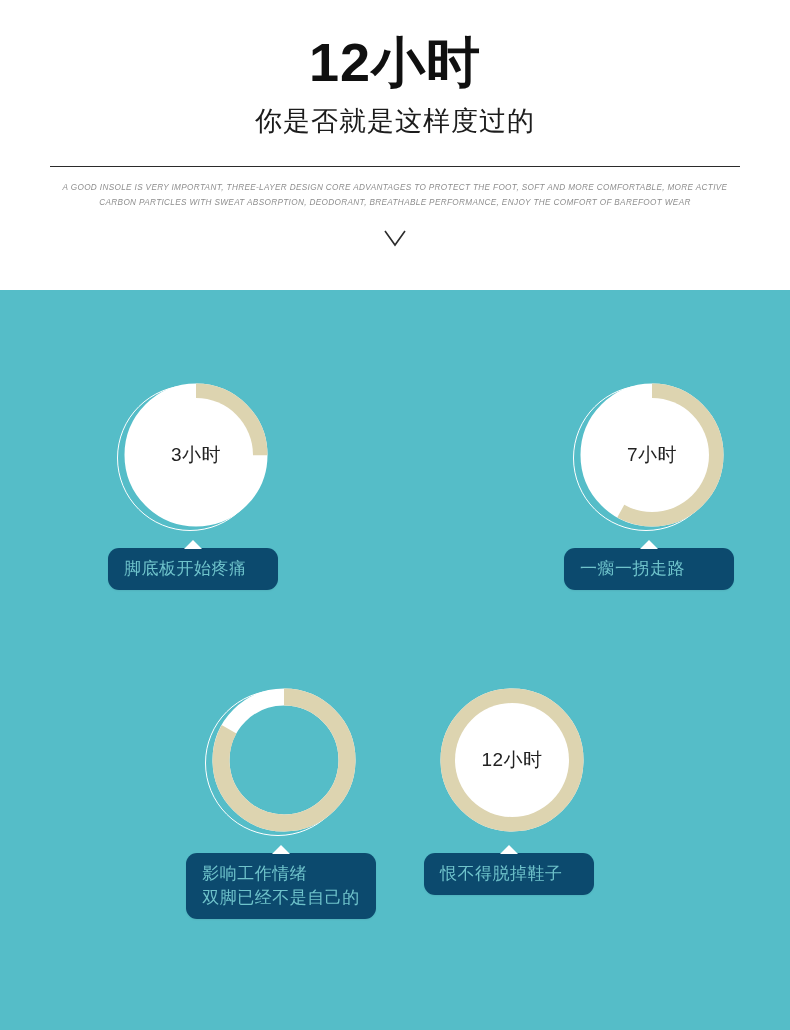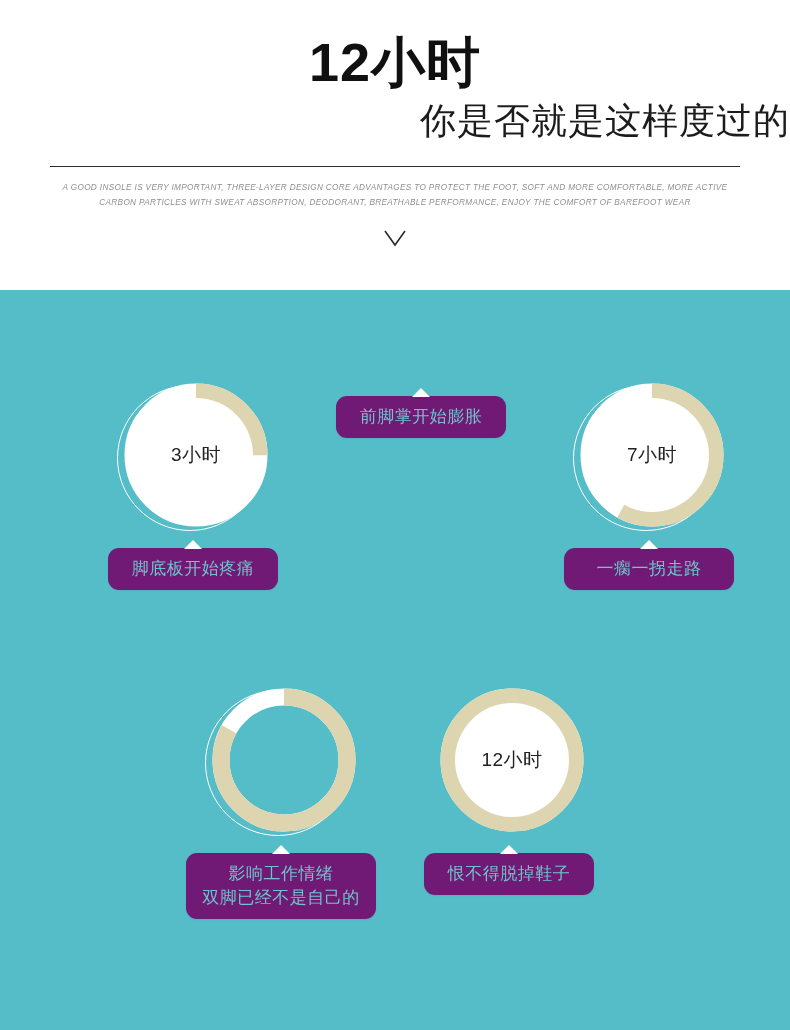--- a/index.html
+++ b/index.html
@@ -32,22 +32,22 @@
     font-weight: bold;
     letter-spacing: 1px;
     color: #101010;
     line-height: 64px;
   }
   .subtitle {
     position: absolute;
     top: 104px;
     left: 0;
     width: 790px;
-    text-align: right;
-    font-size: 36px;
+    text-align: center;
+    font-size: 27px;
     font-weight: normal;
     color: #1c1c1c;
     line-height: 34px;
     letter-spacing: 1px;
   }
   .divider {
     position: absolute;
     top: 166px;
     left: 50px;
     width: 690px;
@@ -146,26 +146,25 @@
     color: #222222;
     letter-spacing: 0.5px;
     line-height: 22px;
     white-space: nowrap;
   }
 
   
   .pill {
     position: relative;
     margin-top: 14px;
-    background: #701a75;
+    background: #0c4a6e;
     border-radius: 11px;
     padding: 9px 16px;
     min-width: 170px;
     box-sizing: border-box;
-    text-align: center;
     box-shadow: 0 1px 2px rgba(0,0,0,0.06);
   }
   .pill::before {
     content: "";
     position: absolute;
     top: -8px;
     left: 50%;
     margin-left: -9px;
     width: 0;
     height: 0;
@@ -212,23 +211,20 @@
         <div class="donut-hole">
           <span class="donut-label">3小时</span>
         </div>
       </div>
       <div class="pill">
         <span class="pill-text">脚底板开始疼痛</span>
       </div>
     </div>
 
     <div class="cell">
-      <div class="pill">
-        <span class="pill-text">前脚掌开始膨胀</span>
-      </div>
     </div>
 
     <div class="cell">
       <div class="donut-wrap">
         <div class="donut-outline"></div>
         <div class="donut-ring">
           <svg viewBox="0 0 146 146" aria-hidden="true">
             <circle cx="73" cy="73" r="63" fill="none" stroke="#ffffff" stroke-width="17"></circle>
             <circle class="arc" cx="73" cy="73" r="63" fill="none" stroke="#ddd4b0" stroke-width="17" transform="rotate(-90 73 73)" stroke-dasharray="229.58759112434208 167.25308322797187"></circle>
           </svg>

